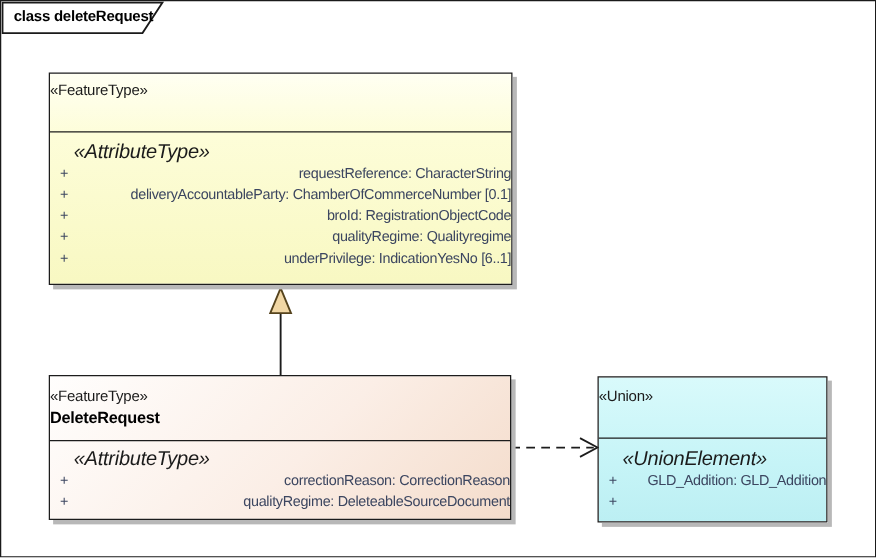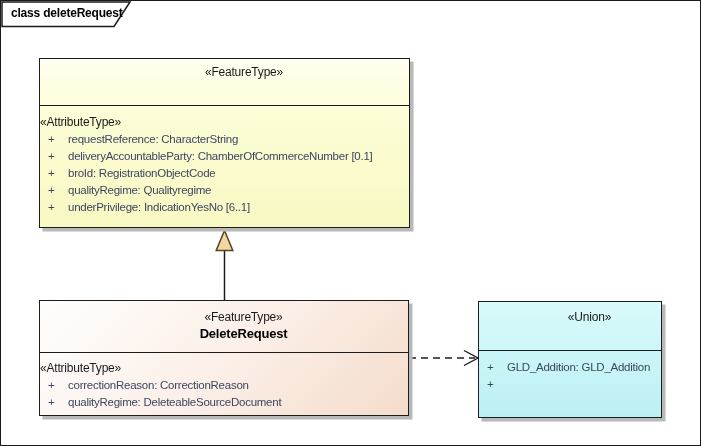--- a/index.html
+++ b/index.html
@@ -16,31 +16,31 @@
   }
   
   .uml-class{
     position:absolute; box-sizing:border-box;
     border:1.5px solid #1c1c1c;
     box-shadow:3.5px 3.5px 0 #b8b8b8;
   }
   .uml-class.yellow{background:linear-gradient(to bottom,#fffff2 0%,#fdfdd8 30%,#f8f8c2 100%);}
   .uml-class.peach {background:linear-gradient(135deg,#fffefd 0%,#fbeee6 55%,#f4dccb 100%);}
   .uml-class.cyan  {background:linear-gradient(to bottom,#d9fafb 0%,#c6f4f7 60%,#bceff3 100%);}
-  .hdr{box-sizing:border-box; text-align:center; overflow:hidden;padding-left:39px;}
+  .hdr{box-sizing:border-box; overflow:hidden;}
   .stereo{font-size:12px; color:#1b1b1b; line-height:16px; letter-spacing:-0.2px;}
   .cname{font-size:13px; font-weight:bold; color:#000; line-height:18px; letter-spacing:-0.2px;}
   .cname.underlined{text-decoration:underline;}
   .attrs{box-sizing:border-box; border-top:1.5px solid #1c1c1c; overflow:hidden;}
   .attr-stereo{
-    font-size:12px; color:#1b1b1b; line-height:18px; padding-left:0; letter-spacing:-0.2px;
+    font-size:16px; color:#1b1b1b; line-height:18px; padding-left:19px; letter-spacing:-0.2px;font-style:italic;
   }
   .row{display:flex; align-items:center; line-height:17px; padding-left:8px; white-space:nowrap;}
   .vis{width:20px; flex:0 0 20px; font-size:11.5px; color:#3c4660;}
-  .sig{flex:1; font-size:11.5px; color:#3c4660; letter-spacing:-0.25px; overflow:hidden;}
+  .sig{flex:1; font-size:11.5px; color:#3c4660; letter-spacing:-0.25px; overflow:hidden;text-align:right;}
   
   #cls-correction .hdr{height:45.5px; padding-top:5px;}
   #cls-correction .attrs{padding-top:7px;}
   #cls-delete .hdr{height:50.5px; padding-top:8px;}
   #cls-delete .attrs{padding-top:6px;}
   #cls-union .hdr{height:47.5px; padding-top:7px;}
   #cls-union .attrs{padding-top:8px;}
   
   .connectors{position:absolute; left:0; top:0; pointer-events:none;}
 </style>
@@ -110,20 +110,21 @@
         <span class="sig">qualityRegime: DeleteableSourceDocument</span>
       </div>
     </div>
   </div>
 
   <div id="cls-union" class="uml-class cyan" style="left:477px; top:300px; width:184px; height:117px;">
     <div class="hdr">
       <div class="stereo">«Union»</div>
     </div>
     <div class="attrs">
+      <div class="attr-stereo">«UnionElement»</div>
       <div class="row">
         <span class="vis">+</span>
         <span class="sig">GLD_Addition: GLD_Addition</span>
       </div>
       <div class="row">
         <span class="vis">+</span>
       </div>
     </div>
   </div>
 

